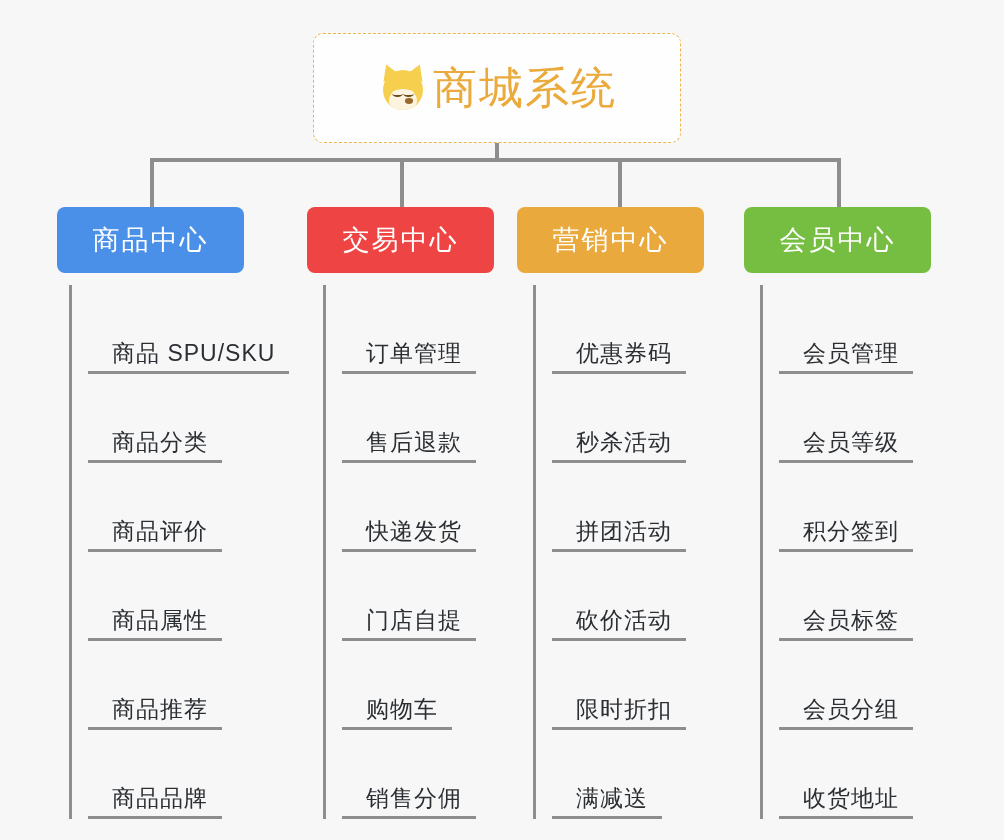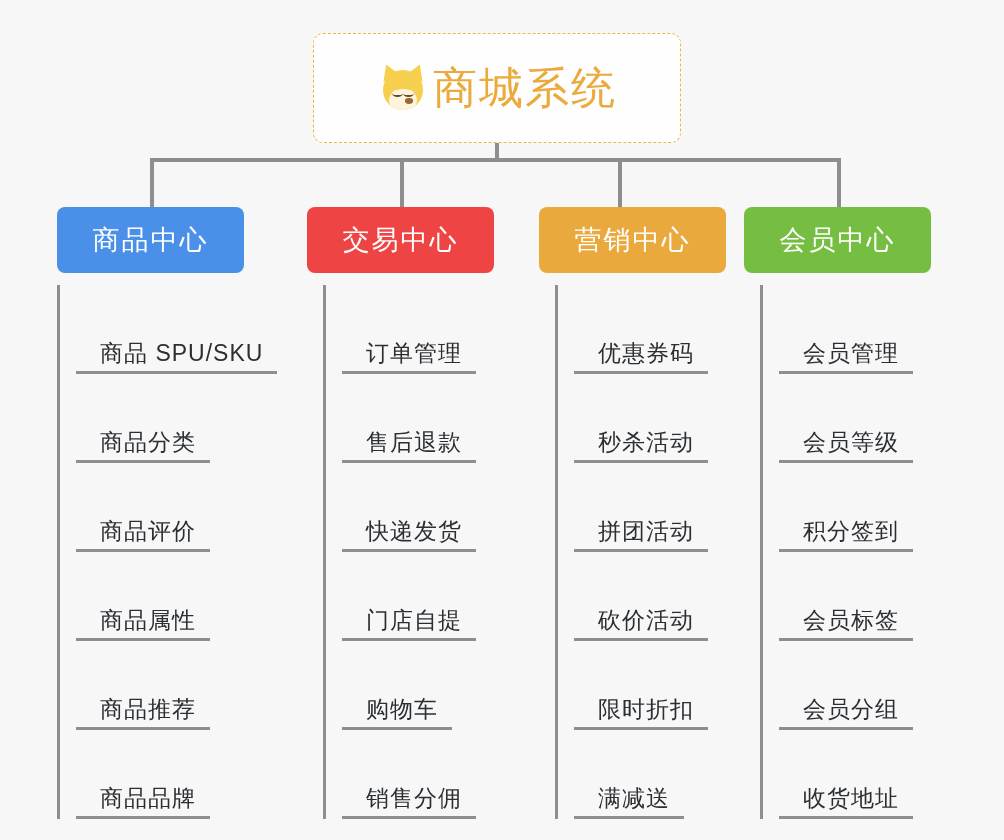--- a/index.html
+++ b/index.html
@@ -175,21 +175,21 @@
   <div class="conn conn-h-bus" style="left:150px; top:158px; width:691px;"></div>
   <div class="conn conn-v-branch" style="left:150px; top:158px; height:51px;"></div>
   <div class="conn conn-v-branch" style="left:400px; top:158px; height:51px;"></div>
   <div class="conn conn-v-branch" style="left:618px; top:158px; height:51px;"></div>
   <div class="conn conn-v-branch" style="left:837px; top:158px; height:51px;"></div>
 
   <div class="branch" style="left:57px; width:187px;">
     <div class="branch-header" style="background:#4a90e8; width:187px;">
       <span>商品中心</span>
     </div>
-    <div class="branch-children" style="margin-left:0;">
+    <div class="branch-children" style="margin-left:12px;">
       <div class="leaf">
         <span class="leaf-label">商品 SPU/SKU</span>
       </div>
       <div class="leaf">
         <span class="leaf-label">商品分类</span>
       </div>
       <div class="leaf">
         <span class="leaf-label">商品评价</span>
       </div>
       <div class="leaf">
@@ -223,21 +223,21 @@
       </div>
       <div class="leaf">
         <span class="leaf-label">购物车</span>
       </div>
       <div class="leaf">
         <span class="leaf-label">销售分佣</span>
       </div>
     </div>
   </div>
 
-  <div class="branch" style="left:539px; width:187px;">
+  <div class="branch" style="left:517px; width:187px;">
     <div class="branch-header" style="background:#eaa93c; width:187px;">
       <span>营销中心</span>
     </div>
     <div class="branch-children" style="margin-left:16px;padding-left:16px;">
       <div class="leaf">
         <span class="leaf-label">优惠券码</span>
       </div>
       <div class="leaf">
         <span class="leaf-label">秒杀活动</span>
       </div>

